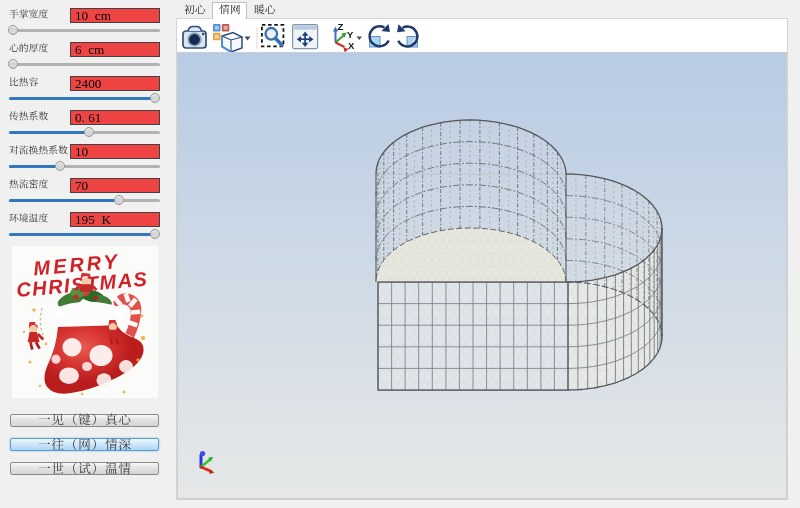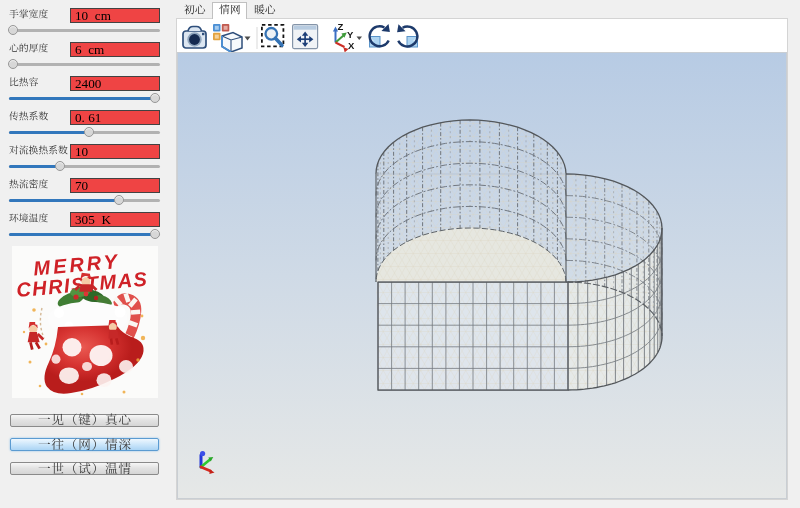--- a/index.html
+++ b/index.html
@@ -79,21 +79,21 @@
 <div class="track" style="top:199px">
     <div class="tfill" style="width:110px"></div>
   </div>
 <div class="thumb" style="left:114px;top:194.5px"></div>
 <svg style="position:absolute;left:9px;top:213px" width="41" height="14">
     <path transform="translate(0.0,8.6) scale(0.00980,-0.00980)" d="M720 473 708 464C780 390 872 267 893 173C975 112 1025 306 720 473ZM869 813 822 753H415L423 724H634C576 503 462 265 317 101L332 90C442 189 534 312 603 448V-79H612C651 -79 667 -63 668 -57V502C693 506 705 511 707 522L644 536C670 597 692 660 710 724H929C943 724 953 729 956 740C923 771 869 813 869 813ZM324 795 279 738H45L53 708H183V468H62L70 438H183V177C121 150 69 129 39 118L91 44C99 49 106 58 108 70C235 146 329 211 395 254L389 268L247 205V438H374C387 438 396 443 399 454C372 484 326 525 326 525L285 468H247V708H379C393 708 402 713 405 724C374 754 324 795 324 795Z" fill="#303030"></path>
     <path transform="translate(9.8,8.6) scale(0.00980,-0.00980)" d="M458 683 447 676C477 648 510 599 517 559C577 513 635 637 458 683ZM854 783 809 728H659C691 746 691 815 574 847L563 841C586 815 610 769 614 734L623 728H363L371 698H908C922 698 932 703 934 714C903 744 854 783 854 783ZM456 185V208H522C513 113 477 20 248 -60L260 -77C527 -4 577 99 594 208H671V11C671 -31 681 -46 744 -46H818C932 -46 956 -35 956 -8C956 3 952 10 933 18L930 124H917C908 78 899 34 892 20C888 12 885 10 877 10C868 10 846 10 820 10H759C736 10 733 12 733 24V208H802V172H811C832 172 863 186 864 192V411C881 414 896 421 902 428L826 486L792 449H462L393 480V164H402C429 164 456 178 456 185ZM802 419V345H456V419ZM456 315H802V237H456ZM881 596 838 542H715C747 573 781 610 803 638C824 635 837 641 842 653L747 691C730 647 705 588 683 542H332L340 512H934C948 512 957 517 960 528C929 558 881 596 881 596ZM301 647 262 593H225V796C251 799 259 808 262 822L162 833V593H41L49 564H162V198C110 177 67 159 41 150L96 70C105 75 111 85 112 97C229 171 316 233 376 276L370 288L225 225V564H348C361 564 370 569 373 580C347 609 301 647 301 647Z" fill="#303030"></path>
     <path transform="translate(19.6,8.6) scale(0.00980,-0.00980)" d="M88 206C77 206 43 206 43 206V183C64 181 79 178 92 170C113 156 120 77 107 -26C108 -58 118 -77 136 -77C168 -77 185 -51 187 -9C190 72 164 121 164 165C164 190 171 220 179 250C193 297 279 525 323 649L304 654C130 261 130 261 112 227C102 207 99 206 88 206ZM116 832 106 824C149 793 199 739 216 693C287 652 329 793 116 832ZM45 608 37 599C77 572 124 523 137 481C207 439 250 579 45 608ZM429 597H765V473H429ZM429 627V749H765V627ZM366 778V383H376C409 383 429 397 429 403V443H765V392H775C805 392 829 407 829 411V745C849 748 859 754 866 761L794 817L761 778H441L366 810ZM481 -13H379V287H481ZM537 -13V287H637V-13ZM694 -13V287H798V-13ZM317 316V-13H214L222 -41H953C966 -41 975 -36 978 -26C953 4 908 45 908 45L870 -13H860V279C885 282 898 288 905 298L820 361L786 316H390L317 348Z" fill="#303030"></path>
     <path transform="translate(29.4,8.6) scale(0.00980,-0.00980)" d="M449 851 439 844C474 814 516 762 531 723C602 681 649 817 449 851ZM866 770 817 708H217L140 742V456C140 276 130 84 34 -71L50 -82C195 70 205 289 205 457V679H929C942 679 953 684 955 695C922 727 866 770 866 770ZM708 272H279L288 243H367C402 171 449 114 508 69C407 10 282 -32 141 -60L147 -77C306 -57 441 -19 551 39C646 -20 766 -55 911 -77C917 -44 938 -23 967 -17V-6C830 5 707 28 607 71C677 115 735 170 780 234C806 235 817 237 826 246L756 313ZM702 243C665 187 615 138 553 97C486 134 431 182 392 243ZM481 640 382 651V541H228L236 511H382V304H394C418 304 445 317 445 325V360H660V316H672C697 316 724 329 724 337V511H905C919 511 929 516 931 527C901 558 851 599 851 599L806 541H724V614C748 617 757 626 760 640L660 651V541H445V614C470 617 479 626 481 640ZM660 511V390H445V511Z" fill="#303030"></path>
   </svg>
-<div class="inp" style="top:212px">305 K</div>
+<div class="inp" style="top:212px">195 K</div>
 <div class="track" style="top:233px">
     <div class="tfill" style="width:146px"></div>
   </div>
 <div class="thumb" style="left:150px;top:228.5px"></div>
 <div class="abs" style="left:12px;top:246px;width:146px;height:152px;background:#fbfbfa"></div>
 <svg class="abs" style="left:12px;top:246px" width="146" height="152" viewBox="0 0 146 152">
 <defs>
 <radialGradient id="rg" cx="38%" cy="32%">
         <stop offset="0%" stop-color="#ea5a52"></stop>
         <stop offset="55%" stop-color="#d63331"></stop>

